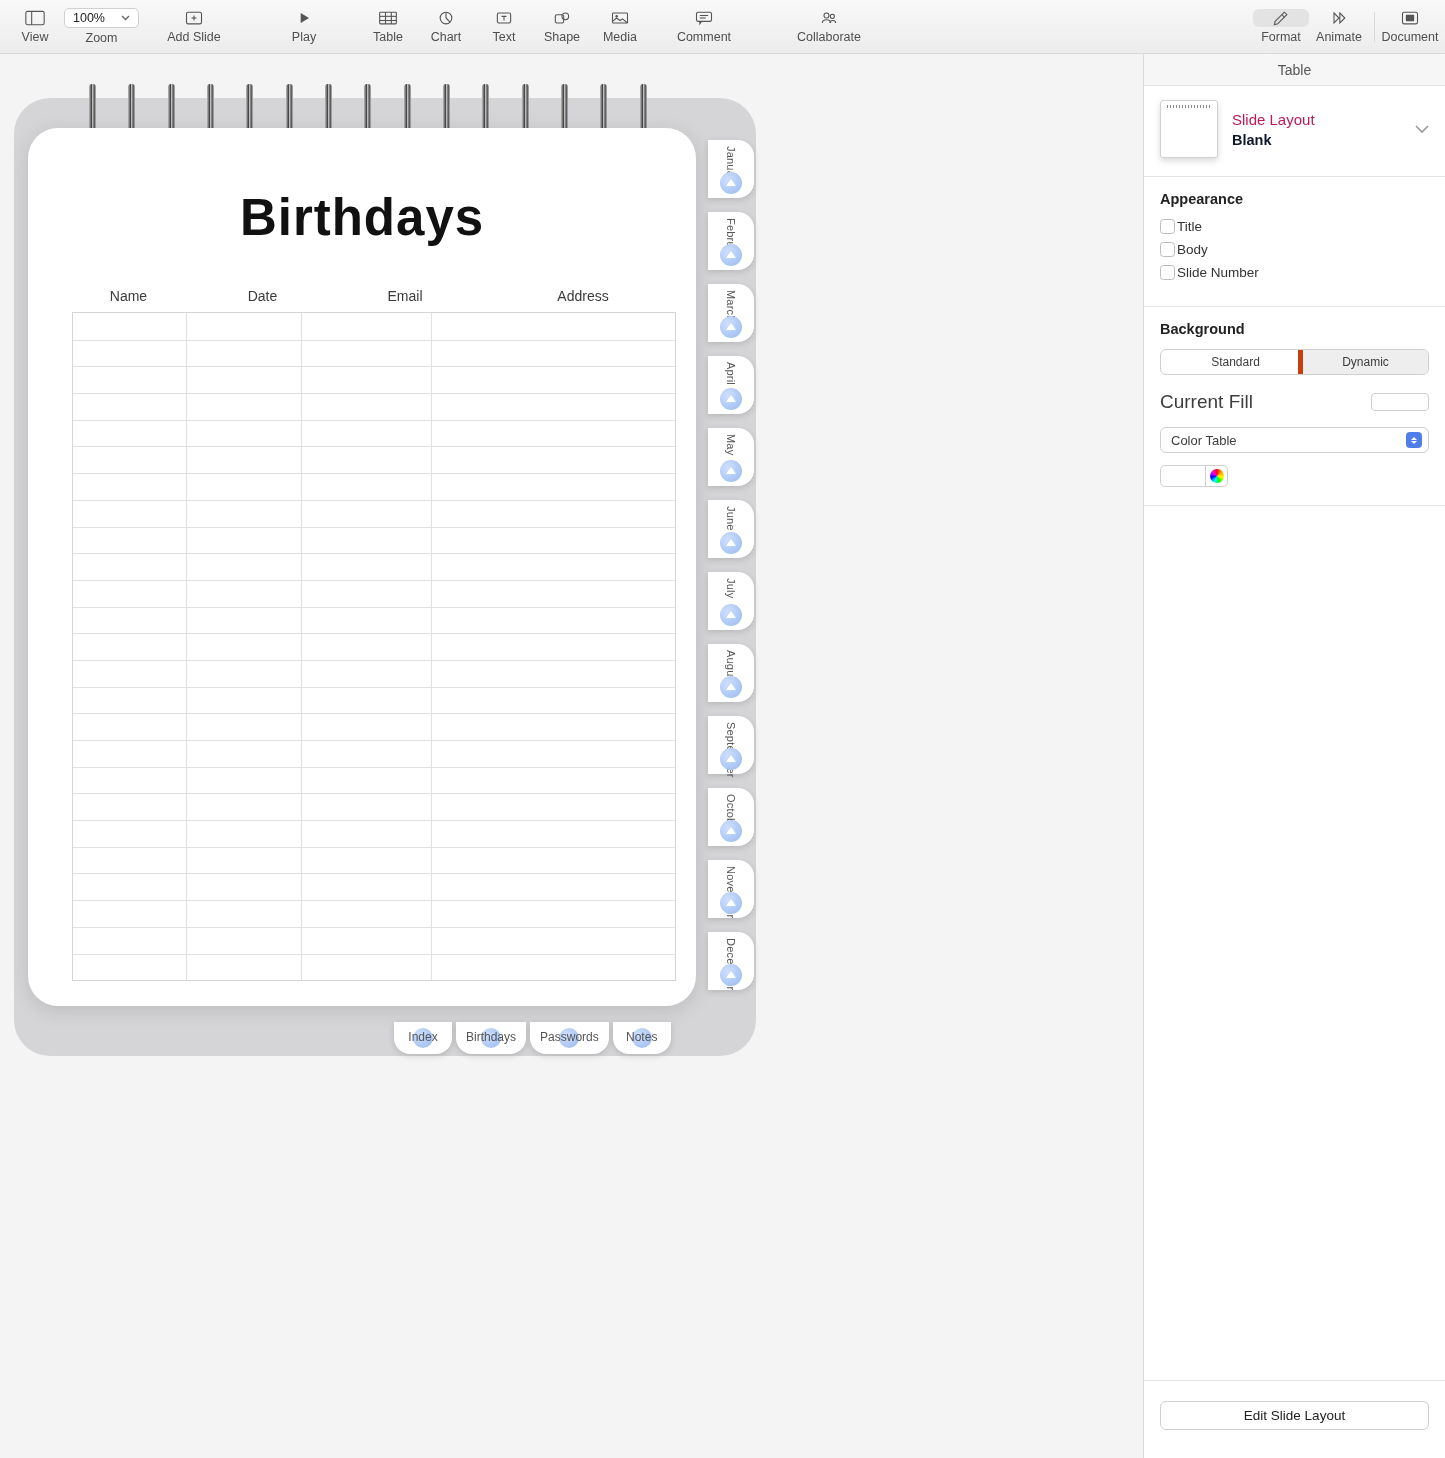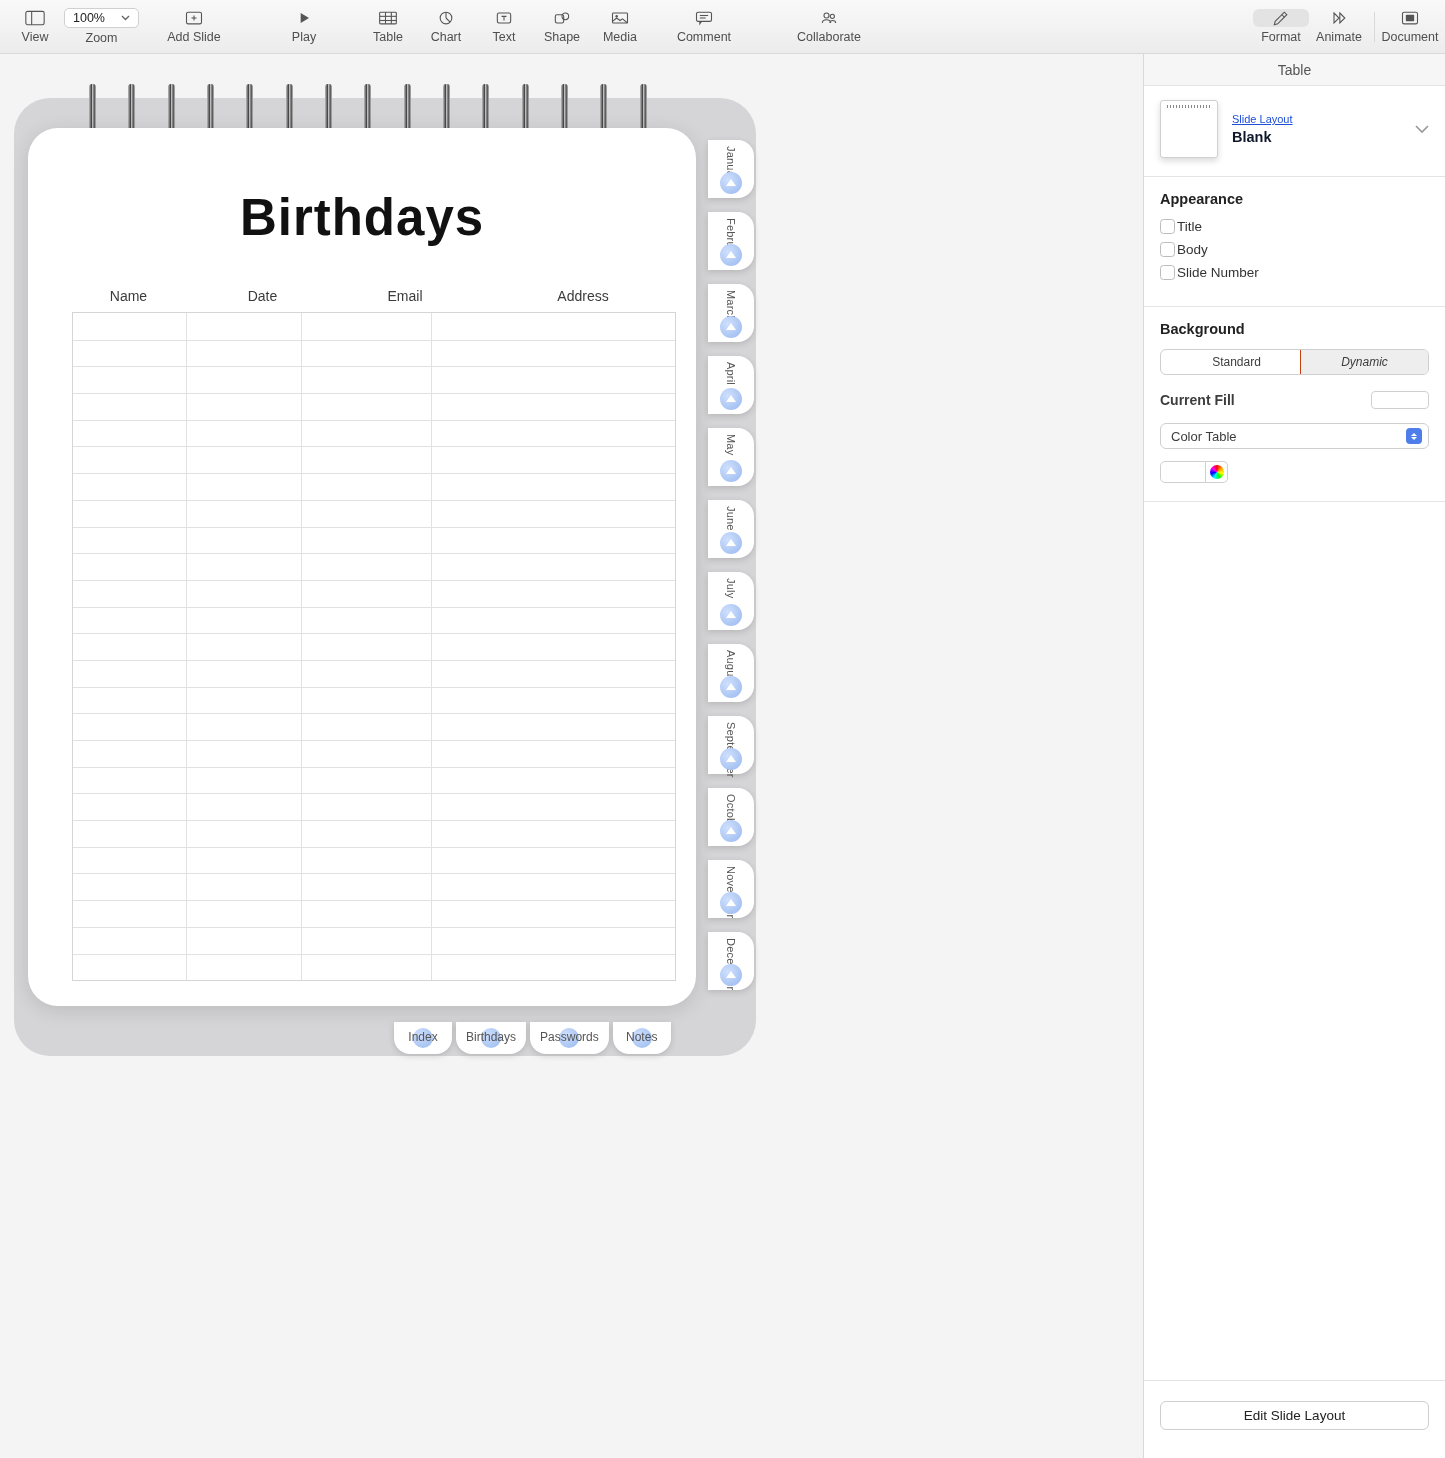--- a/index.html
+++ b/index.html
@@ -69,31 +69,31 @@
   .bottom-tab .dot{width:20px;height:20px;border-radius:50%;background:radial-gradient(circle at 35% 35%,#cfe0ff,var(--tab-blue));position:absolute;left:50%;transform:translateX(-50%);top:6px;}
   .bottom-tab .lbl{position:relative;z-index:1;}
 
   
   .insp-title{height:32px;display:flex;align-items:center;justify-content:center;font-size:14px;color:#555;border-bottom:1px solid var(--panel-border);background:#f6f6f7;}
   .insp-section{padding:14px 16px 18px;border-bottom:1px solid var(--panel-border);}
   .layout-row{display:flex;align-items:center;gap:14px;}
   .layout-thumb{width:58px;height:58px;border:1px solid #d0d0d2;border-radius:3px;background:#fff;position:relative;box-shadow:0 3px 6px rgba(0,0,0,.15);}
   .layout-thumb::before{content:"";position:absolute;left:6px;right:6px;top:4px;height:3px;background:repeating-linear-gradient(90deg,#888 0 1px,transparent 1px 3px);}
   .layout-meta{flex:1;display:flex;flex-direction:column;gap:4px;}
-  .layout-meta .cap{font-size:11px;color:#1d4ed8;text-decoration:underline;}
+  .layout-meta .cap{font-size:15px;color:#be185d;}
   .layout-meta .val{font-size:14.5px;font-weight:600;color:#0f172a;}
   .chev{color:#999;}
   .insp-heading{font-size:14.5px;font-weight:600;color:#222;margin-bottom:12px;}
   .check-row{display:flex;align-items:flex-end;gap:2px;margin:8px 0;font-size:13.5px;color:#333;}
   .check-row .box{width:15px;height:15px;border:1px solid #bcbcbe;border-radius:3.5px;background:#fff;}
   .seg{display:flex;width:100%;border:1px solid #cfcfd1;border-radius:6px;overflow:hidden;margin-top:10px;font-size:12px;padding-left:12px;}
   .seg div{flex:1;text-align:center;padding:5px 0;background:#eeeeef;}
   .seg div.active{background:#fff;}
-  .seg div+div{border-left:1px solid #c2410c;font-style:italic;}
-  .field-row{display:flex;align-items:center;justify-content:space-between;margin-top:16px;font-size:14px;font-weight:bold;}
+  .seg div+div{border-left:5px solid #c2410c;}
+  .field-row{display:flex;align-items:center;justify-content:space-between;margin-top:16px;font-size:19px;}
   .swatch{width:58px;height:18px;border:1px solid #cfcfd1;border-radius:4px;background:#fff;}
   .select{margin-top:14px;display:flex;align-items:center;justify-content:space-between;border:1px solid #cfcfd1;border-radius:6px;padding:4px 6px 4px 10px;font-size:13px;background:#fff;}
   .select .arrows{width:16px;height:16px;background:#4f7de9;border-radius:4px;display:flex;flex-direction:column;align-items:center;justify-content:center;gap:1px;}
   .select .arrows::before,.select .arrows::after{content:"";width:0;height:0;border-left:3px solid transparent;border-right:3px solid transparent;}
   .select .arrows::before{border-bottom:3px solid #fff;}
   .select .arrows::after{border-top:3px solid #fff;}
   .color-row{margin-top:12px;display:flex;align-items:center;gap:0;}
   .color-swatch{width:46px;height:22px;border:1px solid #cfcfd1;border-top-left-radius:5px;border-bottom-left-radius:5px;background:#fff;}
   .color-wheel{width:22px;height:22px;border:1px solid #cfcfd1;border-left:none;border-top-right-radius:5px;border-bottom-right-radius:5px;display:flex;align-items:center;justify-content:center;}
   .wheel{width:14px;height:14px;border-radius:50%;background:conic-gradient(red,orange,yellow,lime,cyan,blue,magenta,red);}

